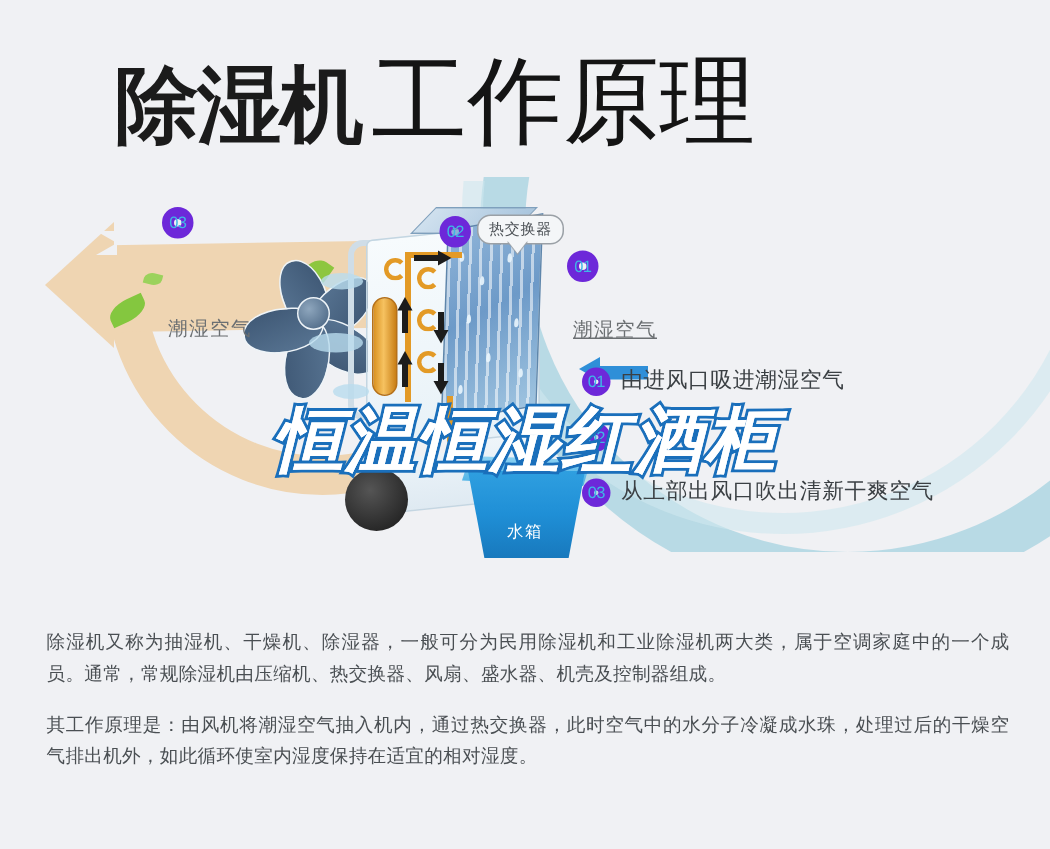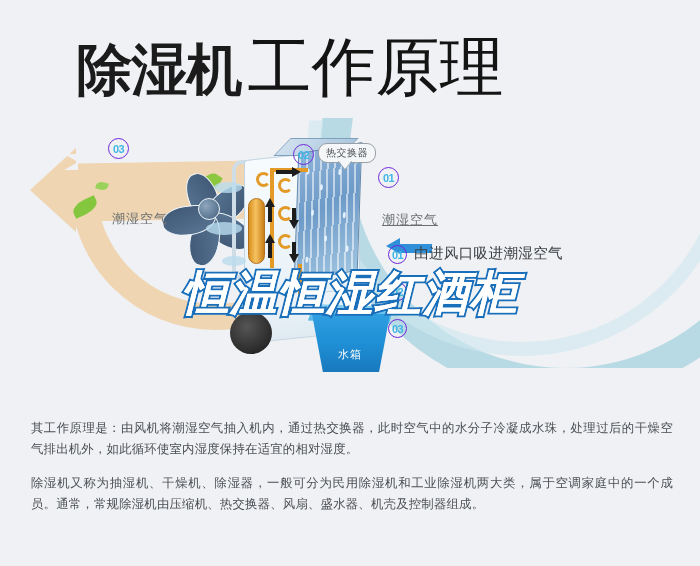--- a/index.html
+++ b/index.html
@@ -228,21 +228,21 @@
   .badge {
     position: absolute;
     width: 21px; height: 21px; border-radius: 50%;
     background: #2bb3e3; color: #fff;
     font-size: 11px; font-weight: bold;
     display: flex; align-items: center; justify-content: center;
     letter-spacing: -0.5px;
   }
   .badge.hollow {
     background: transparent; color: #3fb6e6;
-    border: 1px solid #6d28d9; font-weight: bold;
+    border: 8px solid #6d28d9; font-weight: normal;
   }
   .lbl { position: absolute; font-size: 13px; color: #6b6f72; letter-spacing: 1px; }
 
   .callout {
     position: absolute;
     padding: 2px 7px;
     border: 1.3px solid #9aa0a6; border-radius: 9px;
     background: #f4f6f8;
     font-size: 10px; color: #4d5257; letter-spacing: .5px; white-space: nowrap;
   }
@@ -391,24 +391,25 @@
   <div class="steps">
     <div class="step">
       <div class="badge hollow">01</div>
       <div class="txt">由进风口吸进潮湿空气</div>
     </div>
     <div class="step">
       <div class="badge hollow">02</div>
     </div>
     <div class="step">
       <div class="badge hollow">03</div>
+      <div class="txt">从上部出风口吹出清新干爽空气</div>
     </div>
   </div>
 
   <div class="watermark">恒温恒湿红酒柜</div>
   <div class="watermark-fill">恒温恒湿红酒柜</div>
 
   <div class="body-copy">
+    <p class="para">除湿机又称为抽湿机、干燥机、除湿器，一般可分为民用除湿机和工业除湿机两大类，属于空调家庭中的一个成员。通常，常规除湿机由压缩机、热交换器、风扇、盛水器、机壳及控制器组成。</p>
     <p class="para">其工作原理是：由风机将潮湿空气抽入机内，通过热交换器，此时空气中的水分子冷凝成水珠，处理过后的干燥空气排出机外，如此循环使室内湿度保持在适宜的相对湿度。</p>
-    <p class="para">除湿机又称为抽湿机、干燥机、除湿器，一般可分为民用除湿机和工业除湿机两大类，属于空调家庭中的一个成员。通常，常规除湿机由压缩机、热交换器、风扇、盛水器、机壳及控制器组成。</p>
   </div>
 
 </div>
 
 </body></html>

